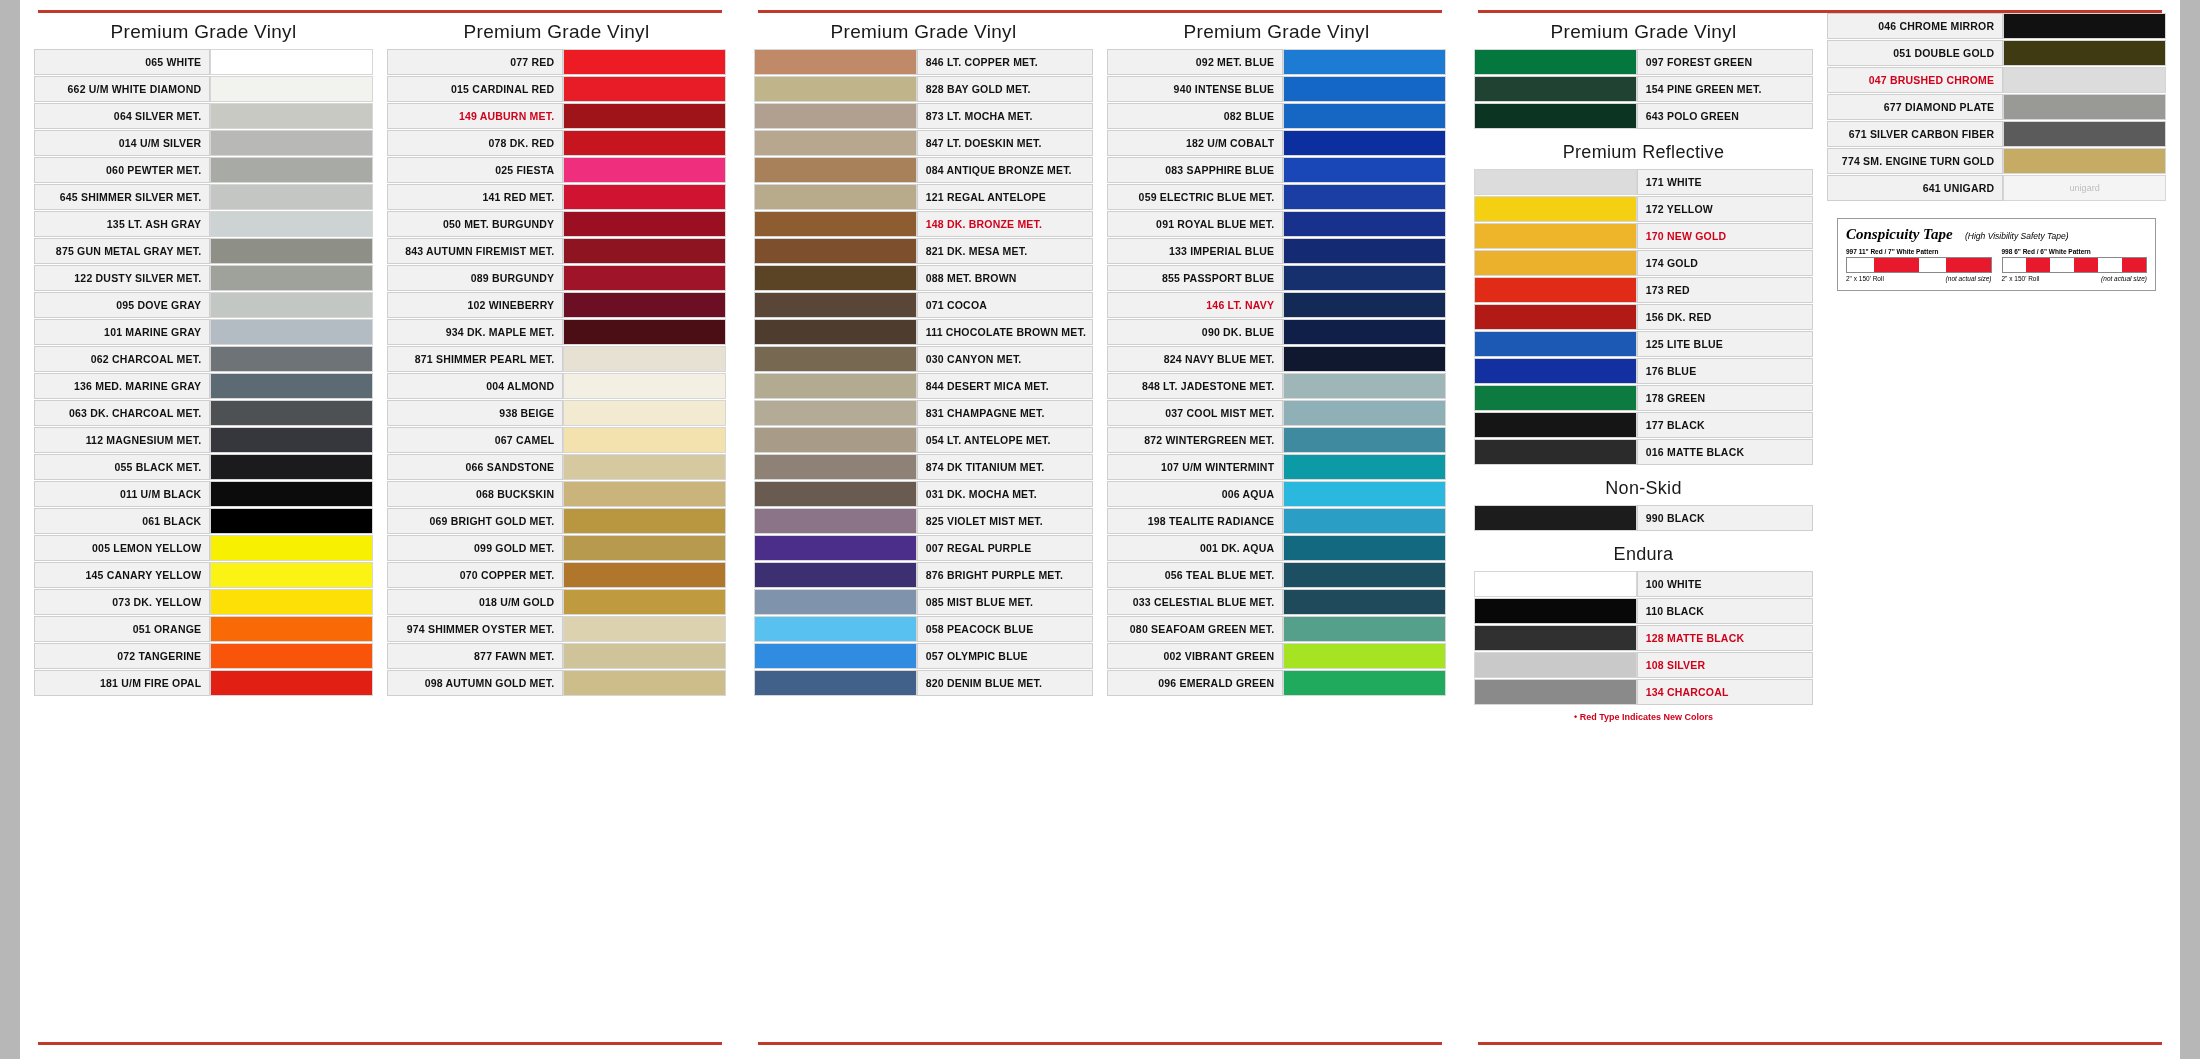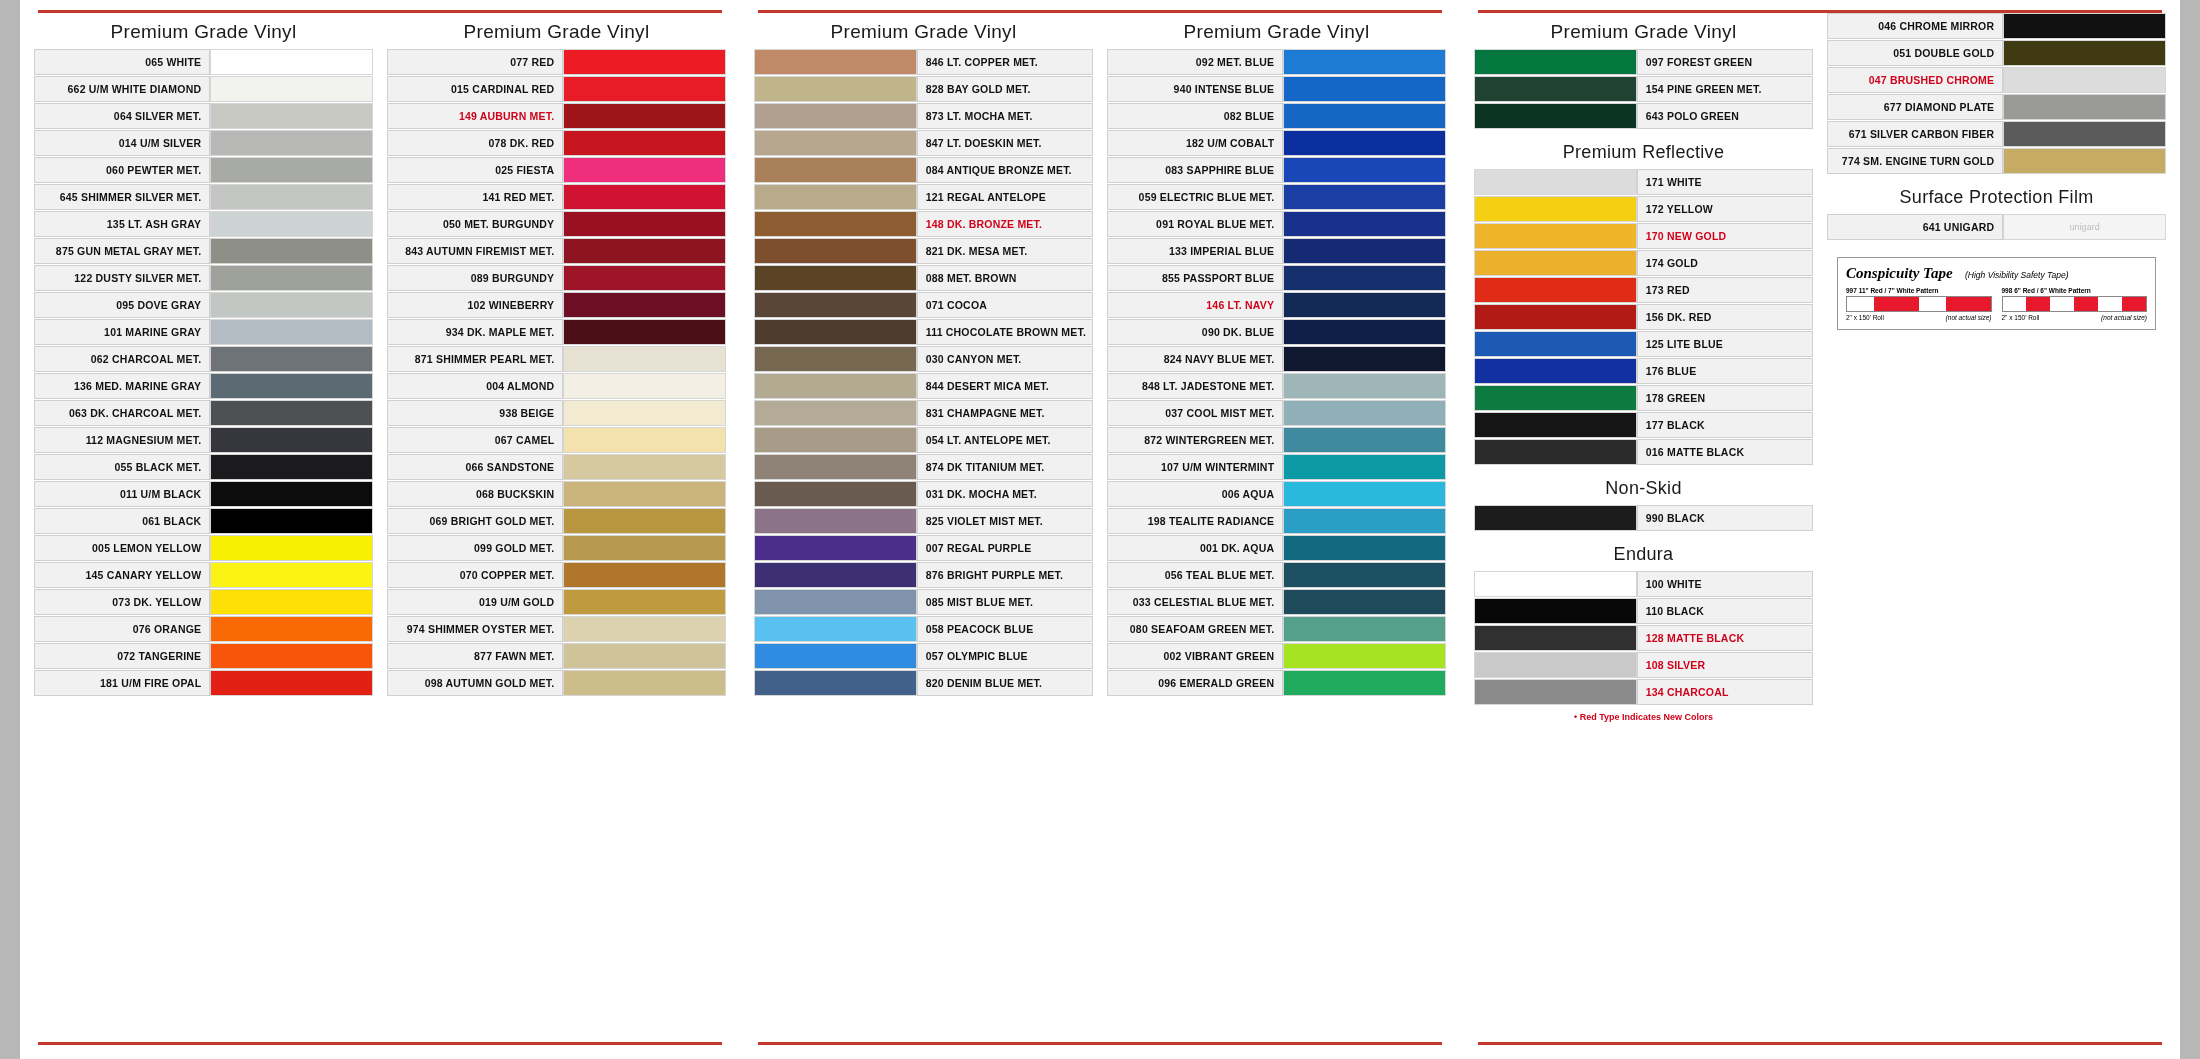--- a/index.html
+++ b/index.html
@@ -121,21 +121,21 @@
             <div class="row labelfirst">
               <div class="swatch" style="background: rgb(251, 243, 19);"></div>
               <div class="label">145  CANARY YELLOW</div>
             </div>
             <div class="row labelfirst">
               <div class="swatch" style="background: rgb(253, 224, 6);"></div>
               <div class="label">073  DK. YELLOW</div>
             </div>
             <div class="row labelfirst">
               <div class="swatch" style="background: rgb(249, 106, 6);"></div>
-              <div class="label">076  ORANGE</div>
+              <div class="label">051  ORANGE</div>
             </div>
             <div class="row labelfirst">
               <div class="swatch" style="background: rgb(248, 85, 10);"></div>
               <div class="label">072  TANGERINE</div>
             </div>
             <div class="row labelfirst">
               <div class="swatch" style="background: rgb(226, 31, 19);"></div>
               <div class="label">181  U/M FIRE OPAL</div>
             </div>
           </div>
@@ -218,21 +218,21 @@
             <div class="row labelfirst">
               <div class="swatch" style="background: rgb(183, 154, 77);"></div>
               <div class="label">099  GOLD MET.</div>
             </div>
             <div class="row labelfirst">
               <div class="swatch" style="background: rgb(176, 118, 44);"></div>
               <div class="label">070  COPPER MET.</div>
             </div>
             <div class="row labelfirst">
               <div class="swatch" style="background: rgb(192, 154, 62);"></div>
-              <div class="label">019  U/M GOLD</div>
+              <div class="label">018  U/M GOLD</div>
             </div>
             <div class="row labelfirst">
               <div class="swatch" style="background: rgb(221, 210, 176);"></div>
               <div class="label">974  SHIMMER OYSTER MET.</div>
             </div>
             <div class="row labelfirst">
               <div class="swatch" style="background: rgb(207, 195, 154);"></div>
               <div class="label">877  FAWN MET.</div>
             </div>
             <div class="row labelfirst">
@@ -565,21 +565,20 @@
               <div class="label">677  DIAMOND PLATE</div>
             </div>
             <div class="row labelfirst">
               <div class="swatch" style="background: rgb(91, 91, 91);"></div>
               <div class="label">671  SILVER CARBON FIBER</div>
             </div>
             <div class="row labelfirst">
               <div class="swatch" style="background: rgb(198, 171, 100);"></div>
               <div class="label">774  SM. ENGINE TURN GOLD</div>
             </div>
-            <div class="col-title sub">Surface Protection Film</div>
             <div class="row labelfirst">
               <div class="swatch" style="background: rgb(244, 244, 244); display: flex; align-items: center; justify-content: center; font-size: 9px; color: rgb(189, 189, 189);">unigard</div>
               <div class="label">641  UNIGARD</div>
             </div>
           </div>
 
         <div class="consp">
           <span class="consp-title">Conspicuity Tape</span>
           <span class="consp-sub">(High Visibility Safety Tape)</span>
           <div class="consp-grid">

